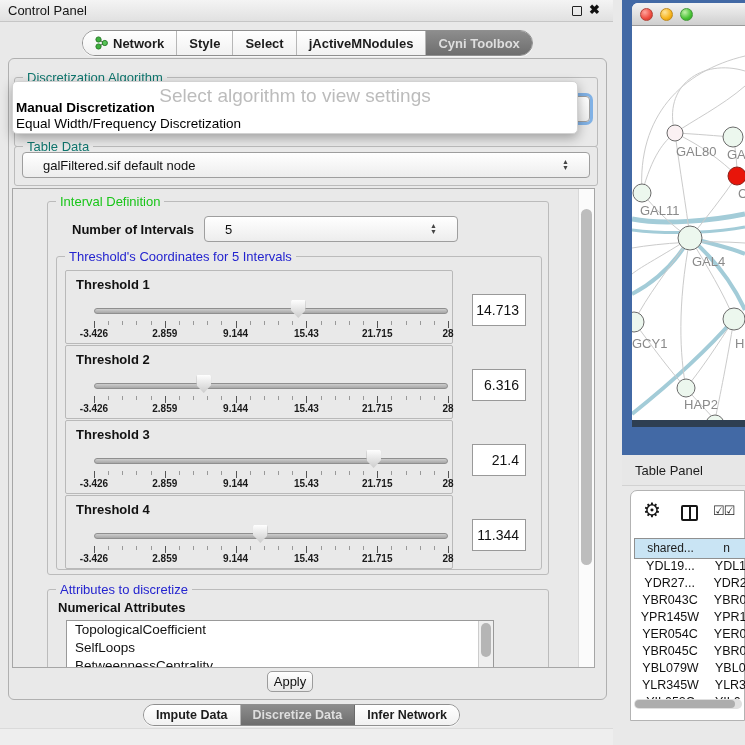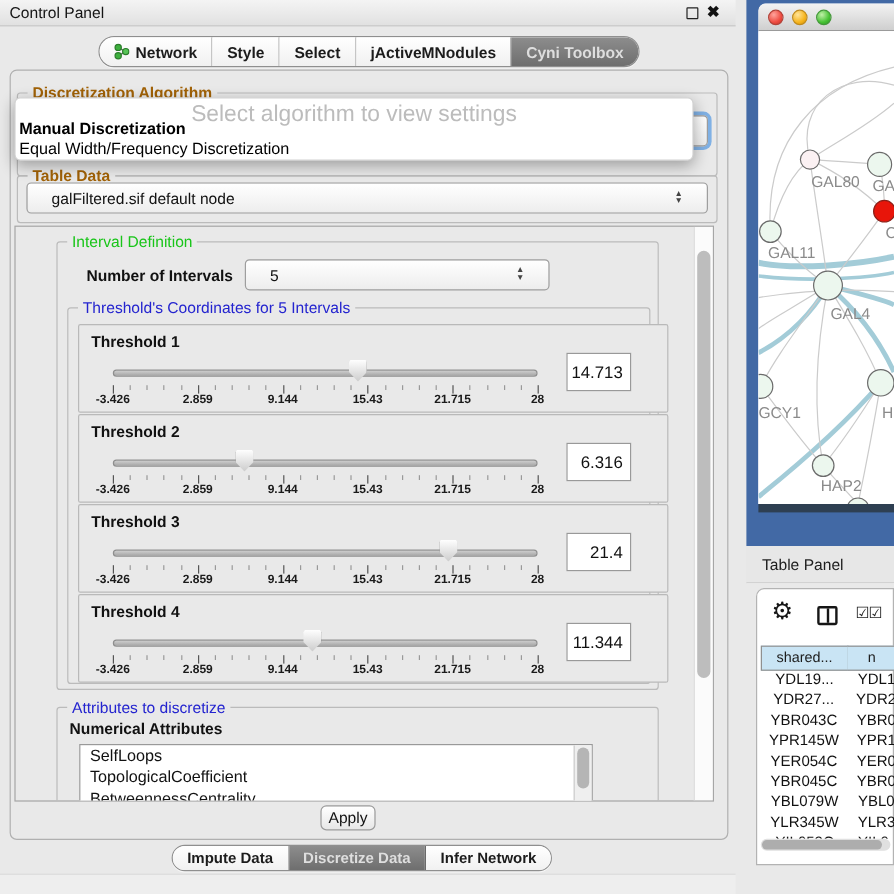--- a/index.html
+++ b/index.html
@@ -24,21 +24,21 @@
   .seg.selected { background:linear-gradient(#8d8d8d,#6e6e6e); color:#dedede; border-right-color:#6a6a6a; }
   #top-tabs { left:82px; top:30px; height:26px; }
   #bottom-tabs { left:143px; top:704px; height:22px; border-radius:11px; }
   #bottom-tabs .seg { font-size:12.5px; }
 
   #main-panel { position:absolute; left:8px; top:58px; width:599px; height:642px;
     border:1px solid #b0b0b0; border-radius:6px; background:#e9e9e9; }
 
   .group { position:absolute; border:1px solid #bbb; border-radius:3px; }
   .group-title { position:absolute; left:8px; top:-8px; background:#e9e9e9; padding:0 4px; font-size:13px; line-height:15px; }
-  .gt-black { color:#a16207;font-weight:bold; } .gt-green { color:#19c519; } .gt-blue { color:#2424cf; }
+  .gt-black { color:#0f766e; } .gt-green { color:#19c519; } .gt-blue { color:#2424cf; }
 
   .combo { position:absolute; height:26px; background:linear-gradient(#ffffff,#ededed);
     border:1px solid #9e9e9e; border-radius:4px; display:flex; align-items:center;
     font-size:13px; padding:0 20px; }
   .combo .stepper { margin-left:auto; display:flex; flex-direction:column; align-items:center;
     font-size:7px; line-height:6px; color:#444; }
   .combo.focused { box-shadow:0 0 0 3px rgba(92,158,227,.75); }
 
   
   #algo-popup { position:absolute; left:12px; top:81px; width:566px; height:53px; background:#fff;
@@ -47,21 +47,21 @@
   #algo-popup .pop-item { font-size:13.5px; line-height:16px; padding-left:3px; color:#000; }
   #algo-popup .pop-item.bold { font-weight:bold; }
 
   
   #scrollpane { position:absolute; left:12px; top:188px; width:583px; height:480px;
     border:1px solid #a6a6a6; overflow:hidden; background:#e9e9e9; }
   #vscroll { position:absolute; right:0; top:0; width:16px; height:478px; background:#fbfbfb; border-left:1px solid #d8d8d8; }
   #vscroll .thumb { position:absolute; left:2px; top:20px; width:11px; height:356px; background:#bdbdbd; border-radius:6px; }
 
   
-  .th-panel { position:absolute; left:8px; width:492px; height:74px; border:1px solid #b9b9b9; border-radius:2px; background:#e9e9e9; }
+  .th-panel { position:absolute; left:8px; width:388px; height:74px; border:1px solid #b9b9b9; border-radius:2px; background:#e9e9e9; }
   .th-title { position:absolute; left:10px; top:6px; font-size:13px; font-weight:bold; color:#111; }
   .track { position:absolute; left:28px; top:37px; width:354px; height:6px; border:1px solid #8f8f8f;
     border-radius:3px; background:linear-gradient(#cdcdcd,#a7a7a7); }
   .thumbzone { position:absolute; left:28px; top:29px; width:354px; height:20px; }
   .sl-thumb { position:absolute; top:0; width:15px; height:18px; transform:translateX(-50%);
     background:linear-gradient(#fefefe,#cccccc); clip-path:polygon(8% 0,92% 0,100% 10%,100% 55%,50% 100%,0 55%,0 10%);
     filter:drop-shadow(0 0 1px #777); }
   .ticks { position:absolute; left:28px; top:50px; width:354px; height:7px; }
   .ticks .tick { position:absolute; top:0; width:1px; height:4px; background:#999; }
   .ticks .tick.major { height:7px; background:#555; }
@@ -379,22 +379,22 @@
       </div>
     </div>
 
     <div class="group" style="left:34px; top:400px; width:502px; height:150px;">
       <span class="group-title gt-blue">Attributes to discretize</span>
       <div style="position:absolute; left:10px; top:10px; font-size:13px; font-weight:bold;">Numerical Attributes</div>
       <div id="attr-list">
         <div id="attr-scroll">
             <div class="thumb"></div>
           </div>
-      <div class="attr-item">SelfLoops</div>
-          <div class="attr-item">TopologicalCoefficient</div>
+      <div class="attr-item">TopologicalCoefficient</div>
+          <div class="attr-item">SelfLoops</div>
           <div class="attr-item">BetweennessCentrality</div>
         </div>
     </div>
 
     <div id="vscroll">
       <div class="thumb"></div>
     </div>
   </div>
 
   <div id="apply-btn">Apply</div>

